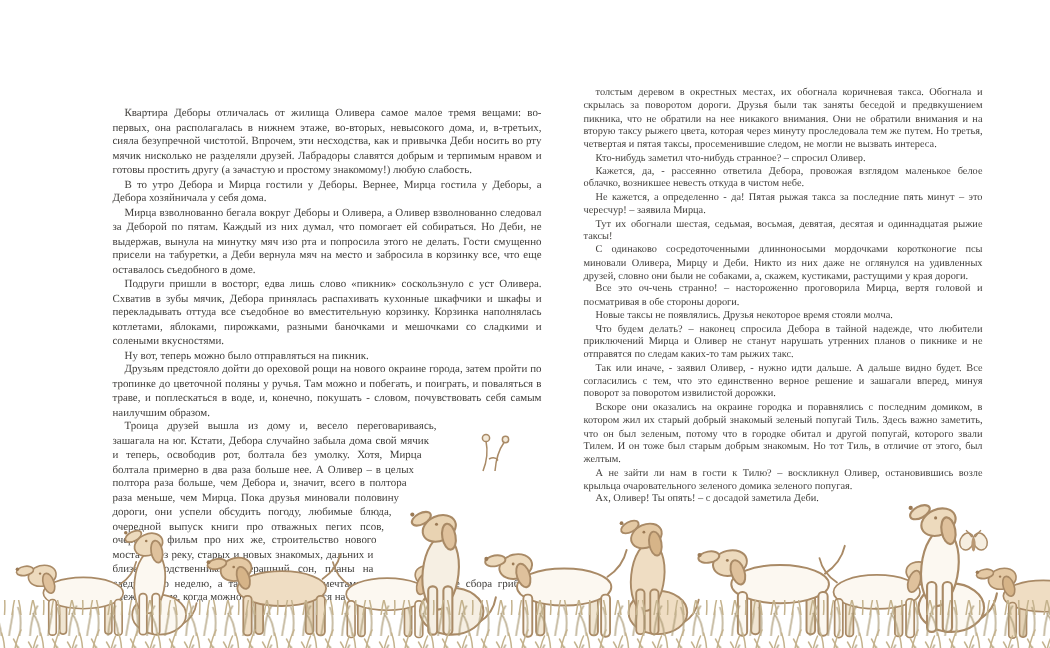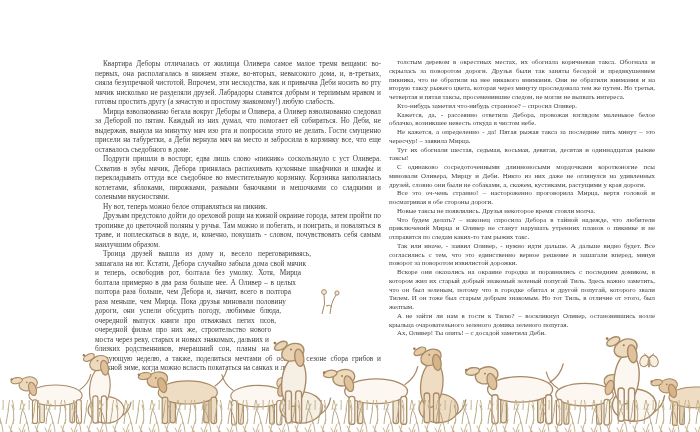--- a/index.html
+++ b/index.html
@@ -1,19 +1,19 @@
 <!DOCTYPE html>
 <html><head>
 <meta charset="utf-8">
 <style>
   html,body{margin:0;padding:0;background:#ffffff;}
   .spread{position:relative;width:700px;height:432px;background:#ffffff;overflow:hidden;
           font-family:"Liberation Serif","DejaVu Serif",serif;color:#403e3b;}
   .text-col{position:absolute;text-align:justify;}
-  .col-left{left:75px;top:59px;width:286px;font-size:7.3px;line-height:9.5px;margin-left:20px;}
+  .col-left{left:75px;top:70px;width:286px;font-size:7.3px;line-height:9.5px;}
   .col-right{left:389px;top:58px;width:266px;font-size:6.9px;line-height:8.75px;}
   .para{margin:0;text-indent:8px;}
   .wrap-shape{float:right;width:112px;height:46px;margin-top:52px;
               shape-outside:polygon(46% 0,100% 0,100% 100%,0 100%);shape-margin:4px;}
   
   .illus{position:absolute;left:0;top:342px;overflow:visible;}
   .dogset{stroke-width:1.5;stroke-linecap:round;stroke-linejoin:round;fill:none;}
   .coat{fill:var(--coat,#fcf8f1);}
   .head{fill:var(--head,#eddabd);}
   .ear{fill:var(--ear,#dfc19c);}
@@ -23,24 +23,25 @@
   .sprig{position:absolute;left:316px;top:286px;}
 </style>
 </head>
 <body>
 
 <div class="spread">
 
   <div class="text-col col-left">
     <div>
         <p class="para">Квартира Деборы отличалась от жилища Оливера самое малое тремя вещами: во-первых, она располагалась в нижнем этаже, во-вторых, невысокого дома, и, в-третьих, сияла безупречной чистотой. Впрочем, эти несходства, как и привычка Деби носить во рту мячик нисколько не разделяли друзей. Лабрадоры славятся добрым и терпимым нравом и готовы простить другу (а зачастую и простому знакомому!) любую слабость.</p>
+        <p class="para">В то утро Дебора и Мирца гостили у Деборы. Вернее, Мирца гостила у Деборы, а Дебора хозяйничала у себя дома.</p>
         <p class="para">Мирца взволнованно бегала вокруг Деборы и Оливера, а Оливер взволнованно следовал за Деборой по пятам. Каждый из них думал, что помогает ей собираться. Но Деби, не выдержав, вынула на минутку мяч изо рта и попросила этого не делать. Гости смущенно присели на табуретки, а Деби вернула мяч на место и забросила в корзинку все, что еще оставалось съедобного в доме.</p>
         <p class="para">Подруги пришли в восторг, едва лишь слово «пикник» соскользнуло с уст Оливера. Схватив в зубы мячик, Дебора принялась распахивать кухонные шкафчики и шкафы и перекладывать оттуда все съедобное во вместительную корзинку. Корзинка наполнялась котлетами, яблоками, пирожками, разными баночками и мешочками со сладкими и солеными вкусностями.</p>
-        <p class="para">Ну вот, теперь можно белое отправляться на пикник.</p>
-        <p class="para">Друзьям предстояло дойти до ореховой рощи на южной окраине города, затем пройти по тропинке до цветочной поляны у ручья. Там можно и побегать, и поиграть, и поваляться в траве, и поплескаться в воде, и, конечно, покушать - словом, почувствовать себя самым наилучшим образом.</p>
+        <p class="para">Ну вот, теперь можно было отправляться на пикник.</p>
+        <p class="para">Друзьям предстояло дойти до ореховой рощи на нового окраине города, затем пройти по тропинке до цветочной поляны у ручья. Там можно и побегать, и поиграть, и поваляться в траве, и поплескаться в воде, и, конечно, покушать - словом, почувствовать себя самым наилучшим образом.</p>
       </div>
     <p class="para">
       <span class="wrap-shape"></span>
       <span>Троица друзей вышла из дому и, весело переговариваясь, зашагала на юг. Кстати, Дебора случайно забыла дома свой мячик и теперь, освободив рот, болтала без умолку. Хотя, Мирца болтала примерно в два раза больше нее. А Оливер – в целых полтора раза больше, чем Дебора и, значит, всего в полтора раза меньше, чем Мирца. Пока друзья миновали половину дороги, они успели обсудить погоду, любимые блюда, очередной выпуск книги про отважных пегих псов, очередной фильм про них же, строительство нового моста через реку, старых и новых знакомых, дальних и близких родственников, вчерашний сон, планы на следующую неделю, а также, поделиться мечтами об осеннем сезоне сбора грибов и снежной зиме, когда можно всласть покататься на санках и лыжах.</span>
     </p>
   </div>
 
   <div class="text-col col-right">
     <div>
         <p class="para">толстым деревом в окрестных местах, их обогнала коричневая такса. Обогнала и скрылась за поворотом дороги. Друзья были так заняты беседой и предвкушением пикника, что не обратили на нее никакого внимания. Они не обратили внимания и на вторую таксу рыжего цвета, которая через минуту проследовала тем же путем. Но третья, четвертая и пятая таксы, просеменившие следом, не могли не вызвать интереса.</p>

